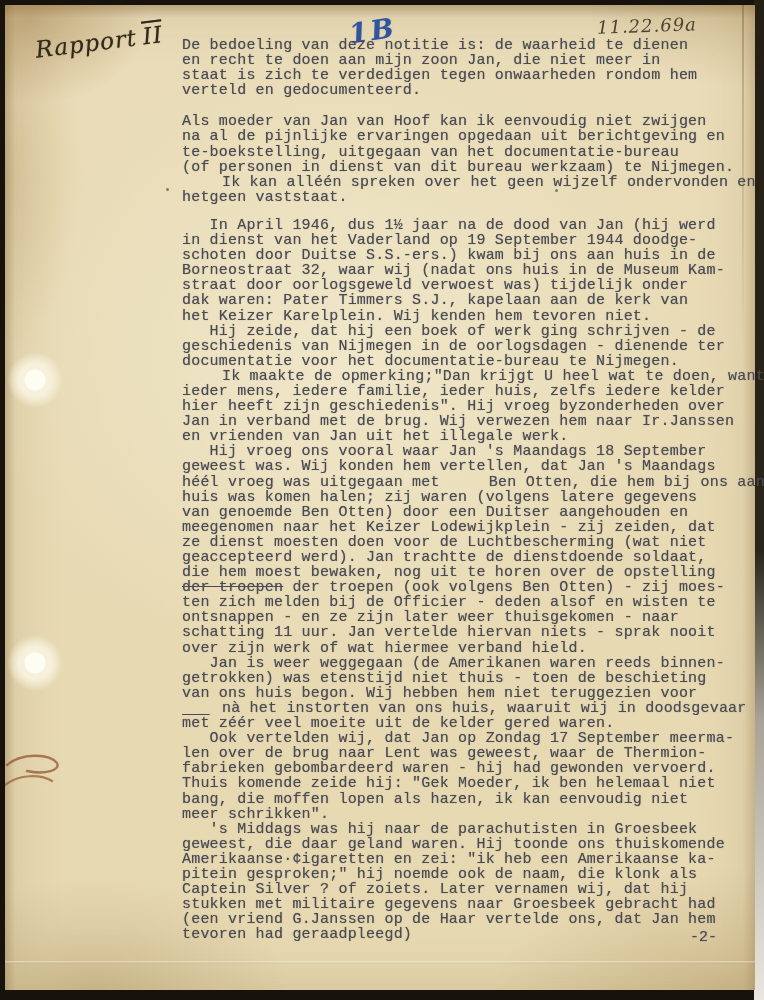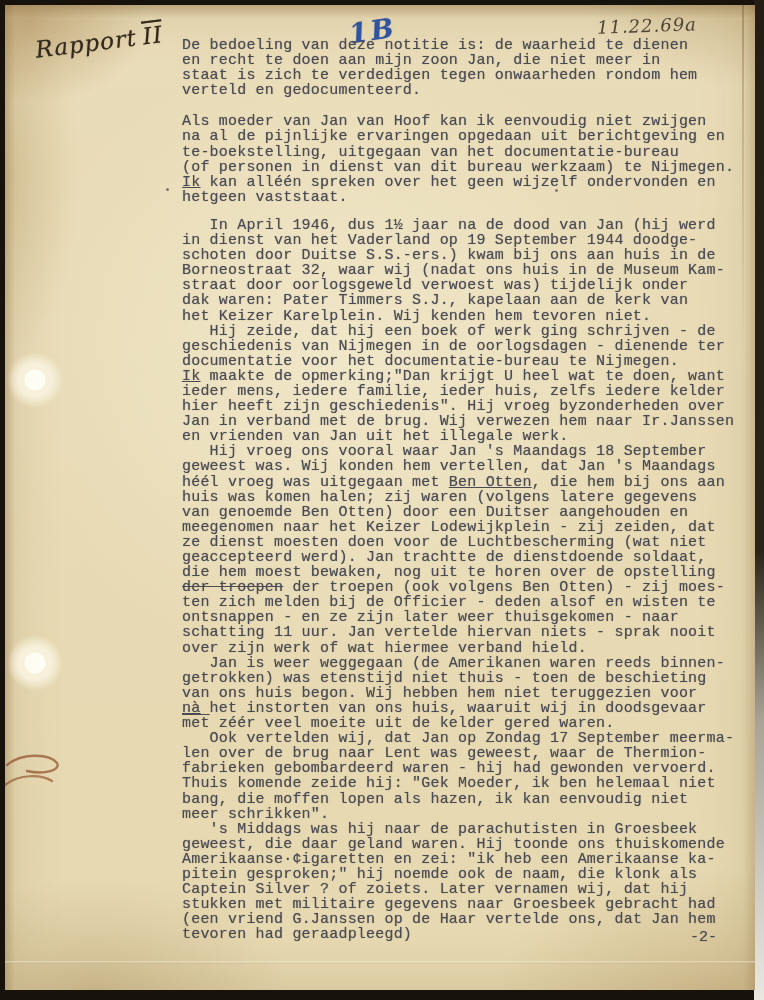--- a/index.html
+++ b/index.html
@@ -51,21 +51,21 @@
 
   .typed{
     position:absolute;left:177px;top:33px;width:575px;
     font-family:"Liberation Mono","DejaVu Sans Mono",monospace;
     font-size:15px;line-height:15.1px;letter-spacing:0.2px;
     color:#4a4a52;
     text-shadow:0 0 1px rgba(74,74,82,0.55);
     white-space:pre;
   }
   .tline{white-space:pre;}
-  .s-u{text-decoration:underline;}
+  .s-u{margin-left:40px;}
   .s-x{text-decoration:line-through;}
   .s-b{font-weight:normal;}
   .s-o{text-decoration:overline;}
 
   .handwritten{position:absolute;font-family:"DejaVu Serif","Liberation Serif",serif;font-style:italic;}
   .rapport{
     left:30px;top:24px;font-size:23px;color:#332a1c;
     transform:rotate(-7deg);letter-spacing:1px;
     text-shadow:0 0 1px rgba(51,42,28,0.6);
   }

